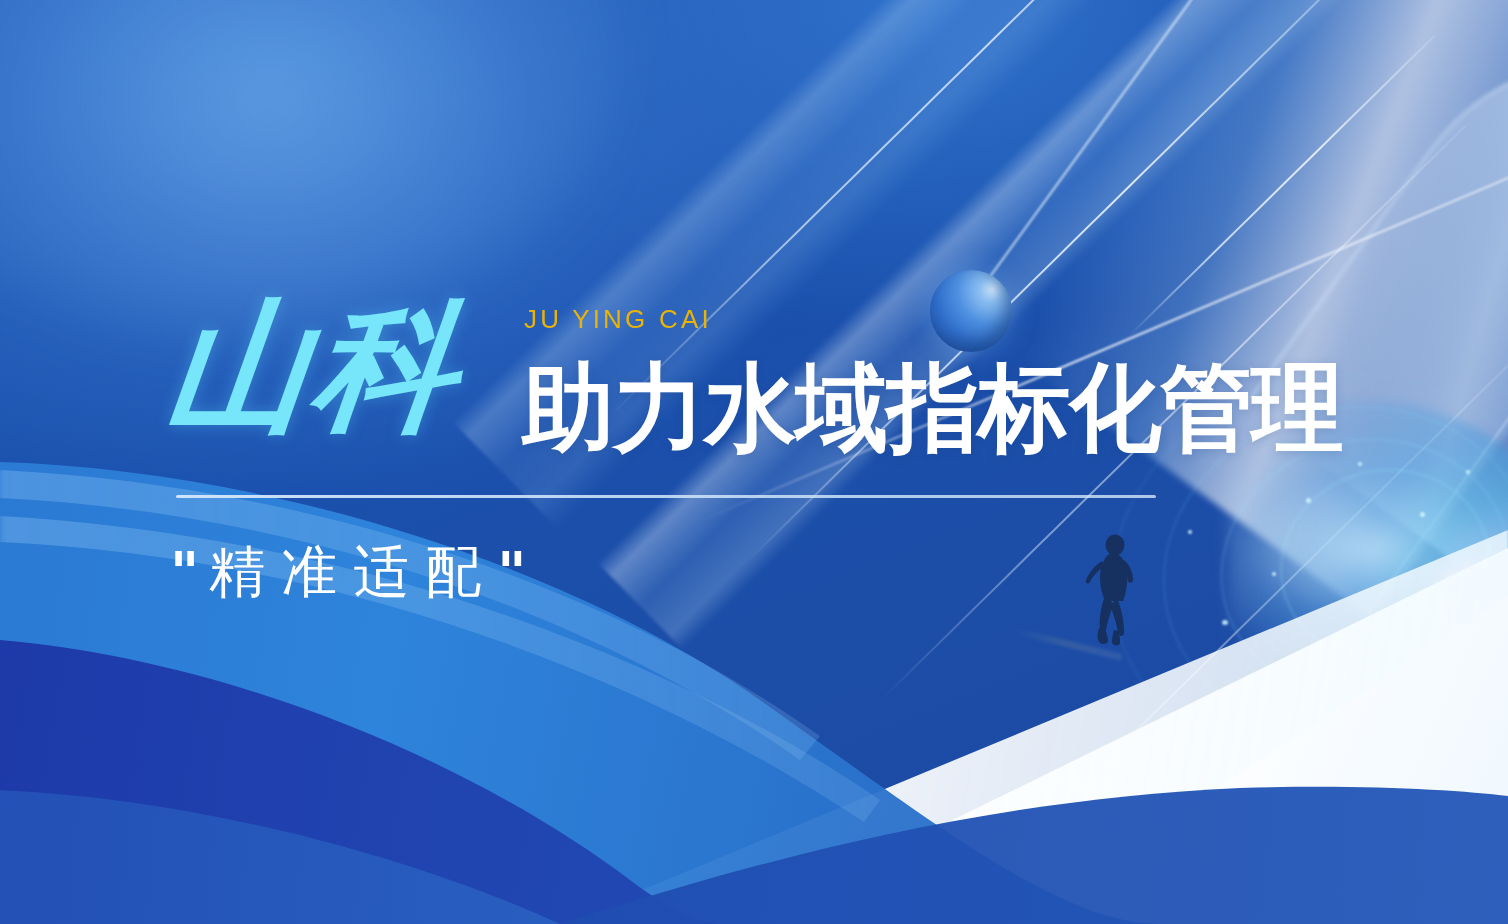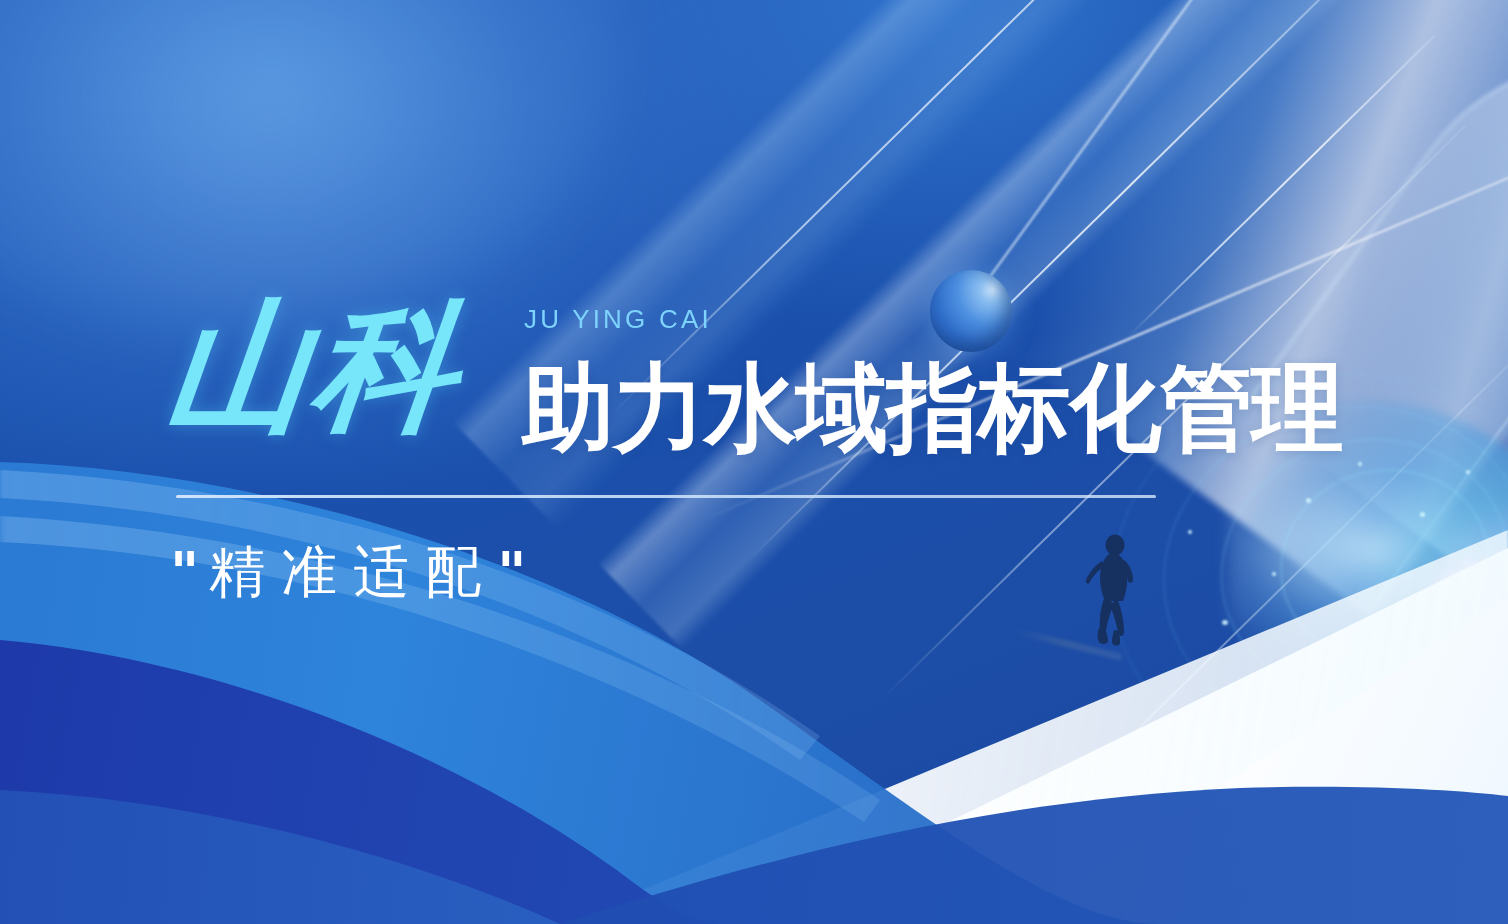--- a/index.html
+++ b/index.html
@@ -285,21 +285,21 @@
   }
 
   .pinyin {
     position: absolute;
     left: 524px;
     top: 306px;
     font-size: 26px;
     line-height: 1;
     font-weight: 400;
     letter-spacing: 3.2px;
-    color: #7dd3fc;
+    color: #eab308;
     white-space: nowrap;
   }
 
   .headline {
     position: absolute;
     left: 522px;
     top: 360px;
     font-size: 96px;
     line-height: 1;
     font-weight: 800;

